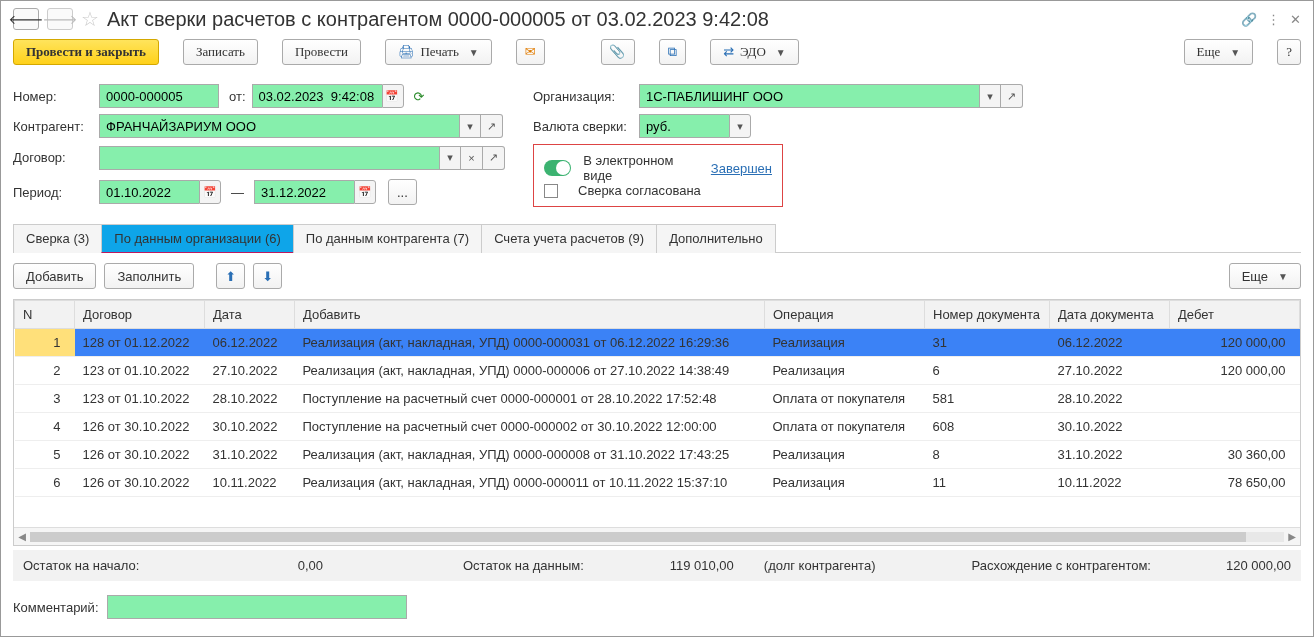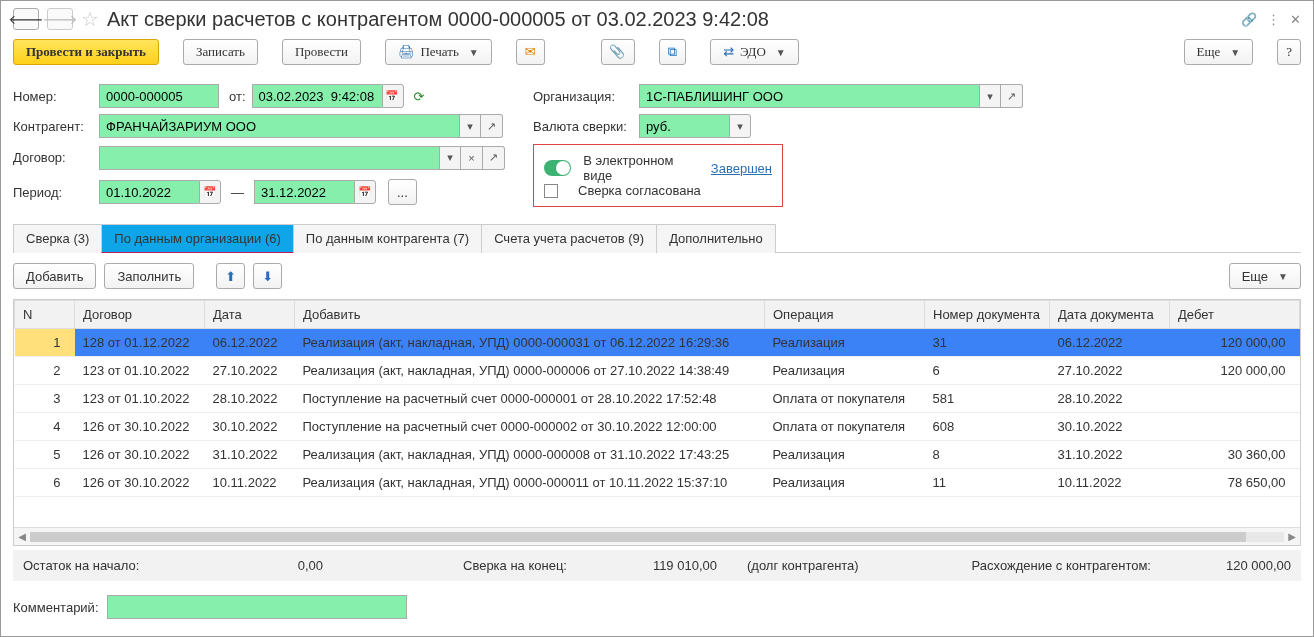--- a/index.html
+++ b/index.html
@@ -447,21 +447,21 @@
     <div class="scroll-track">
         <div class="scroll-thumb"></div>
       </div>
     <span class="scroll-arrow">▶</span>
   </div>
 </div>
 
 <div class="summary">
   <span class="s1">Остаток на начало:</span>
   <span class="v1">0,00</span>
-  <span class="s2">Сверка на конец:</span>
+  <span class="s2">Остаток на данным:</span>
   <span class="v2">119 010,00</span>
   <span class="paren">(долг контрагента)</span>
   <span class="s3">Расхождение с контрагентом:</span>
   <span class="v3">120 000,00</span>
 </div>
 
 <div class="comment-row">
   <span>Комментарий:</span>
   <input type="text" style="width: 300px;" value="">
 </div>

